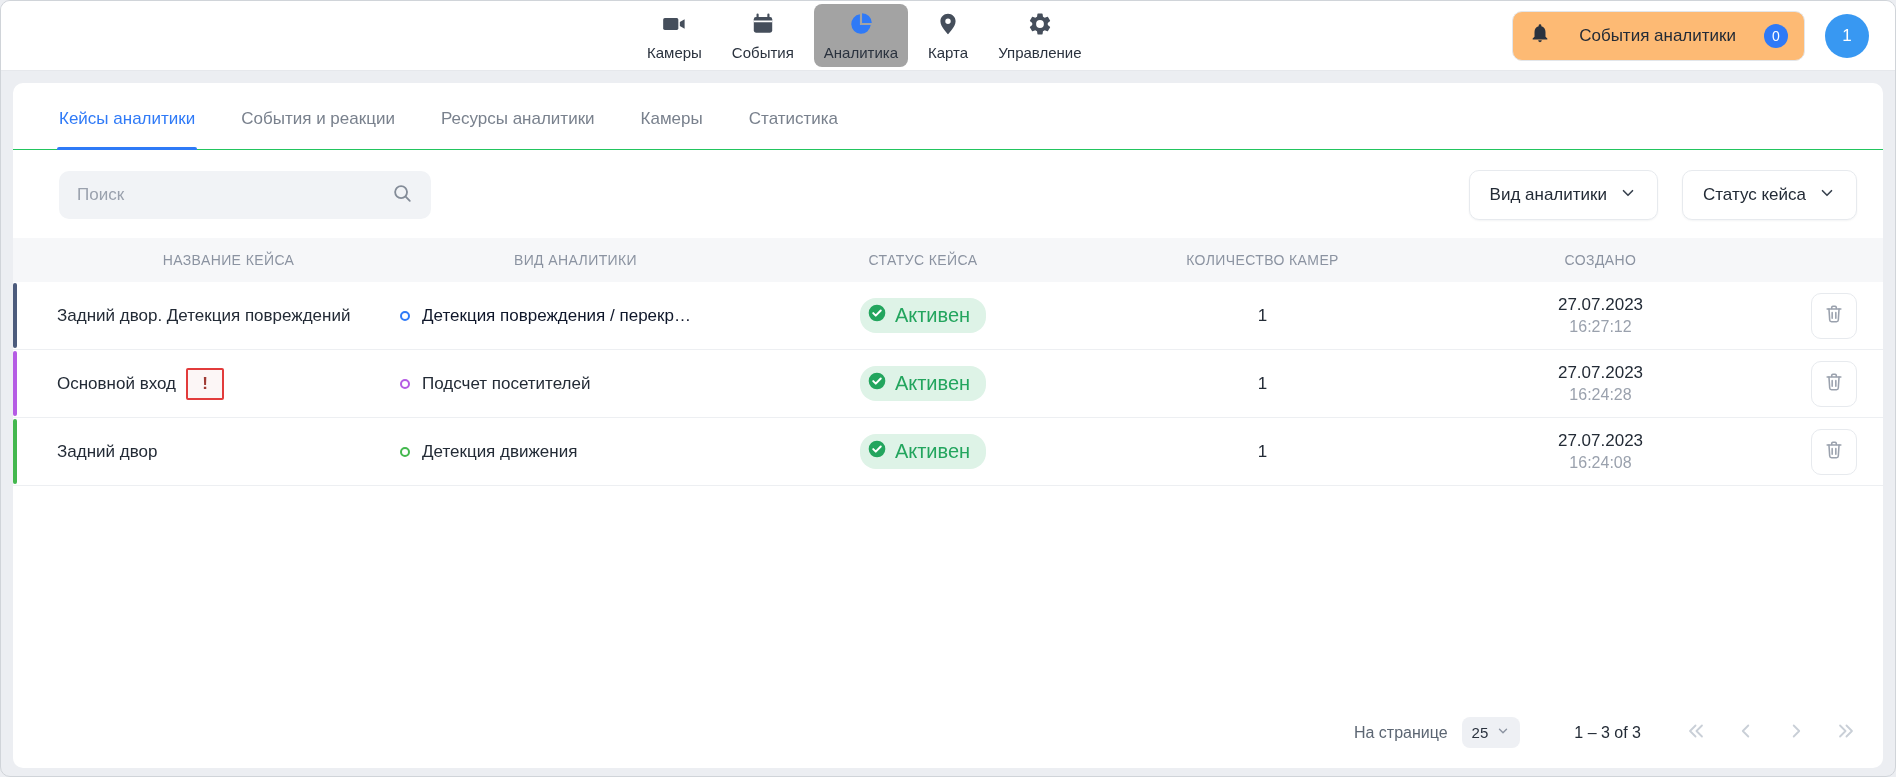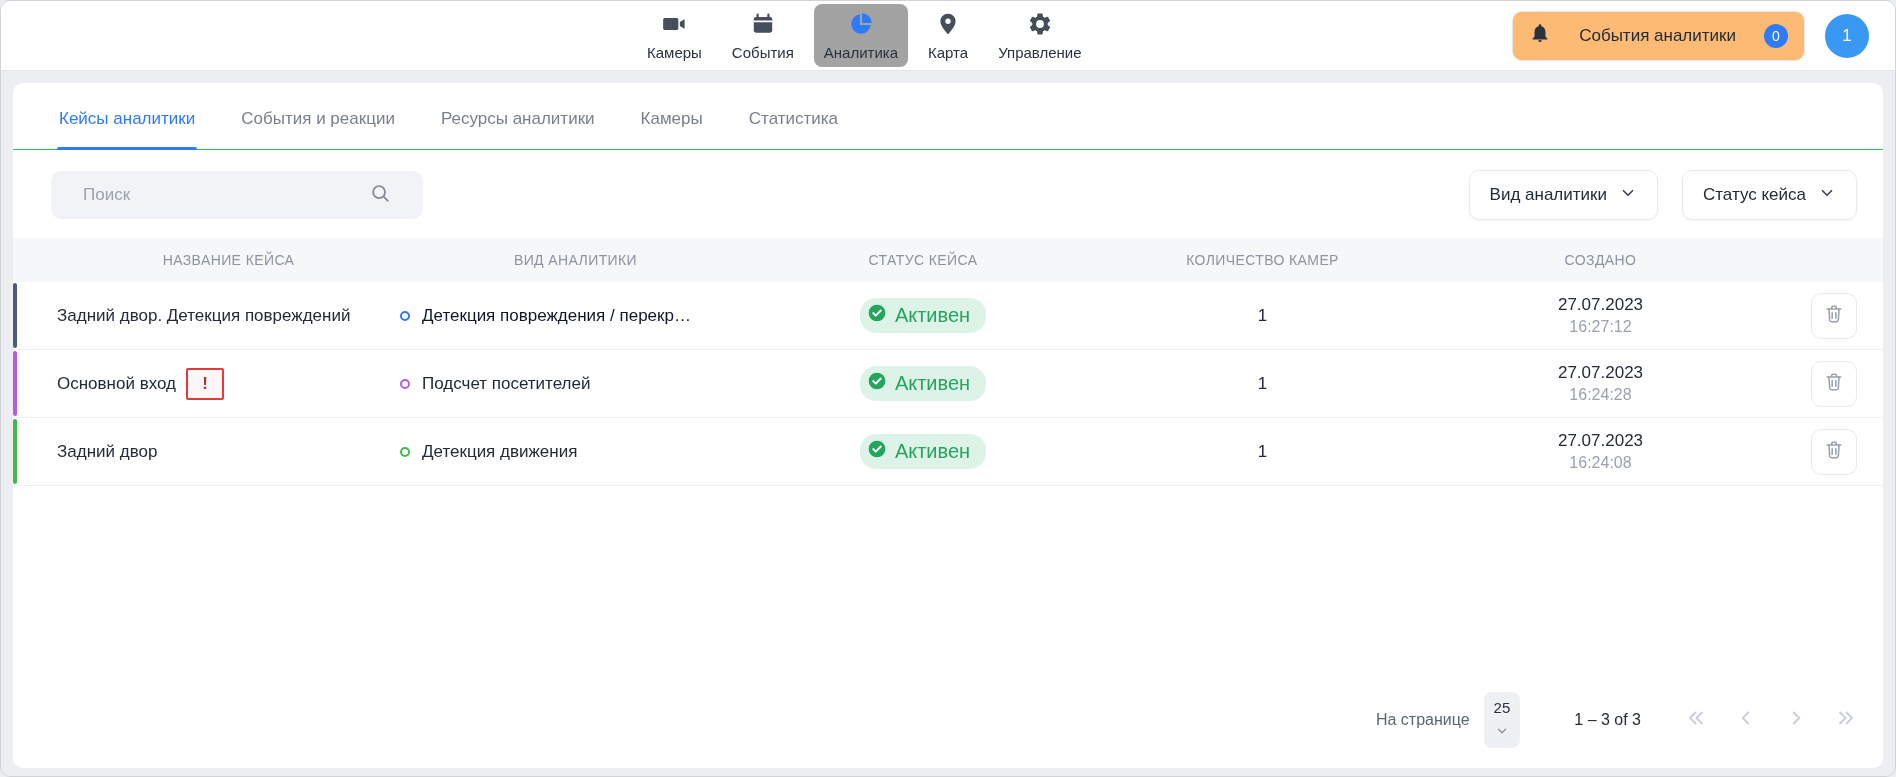--- a/index.html
+++ b/index.html
@@ -35,21 +35,21 @@
   .tabs { display:flex; gap:42px; padding:0 44px; border-bottom:1px solid #22c55e; flex-shrink:0; }
   .tab { padding:26px 2px 20px; font-size:17px; color:#79818d; cursor:pointer; position:relative; white-space:nowrap; }
   .tab.active { color:#2f7af7; }
   .tab.active::after { content:""; position:absolute; left:0; right:0; bottom:-1px; height:3px;
                        background:#2f7af7; border-radius:2px 2px 0 0; }
 
   .toolbar { display:flex; align-items:center; padding:20px 26px 18px 38px; gap:16px; flex-shrink:0; }
   .btn-add { background:#2f7af7; color:#fff; border:none; border-radius:8px; height:48px; padding:0 26px;
              font-size:17px; font-family:inherit; cursor:pointer; }
   .search { width:372px; height:48px; background:#f1f3f6; border-radius:10px; display:flex; align-items:center;
-            padding:0 32px; gap:10px; }
+            padding:0 18px; gap:10px;margin-left:8px; }
   .search input { flex:1; border:none; outline:none; background:transparent; font-size:17px; font-family:inherit; color:#232b36; }
   .search input::placeholder { color:#9aa1ad; }
   .search svg { width:22px; height:22px; color:#848c98; flex-shrink:0; }
   .toolbar-spacer { flex:1; }
   .filters { display:flex; gap:24px; }
   .filter-btn { display:flex; align-items:center; gap:12px; height:50px; padding:0 20px; background:#fff;
                 border:1px solid #e7eaee; box-shadow:0 1px 2px rgba(20,30,50,.05); border-radius:10px;
                 font-size:17px; color:#232b36; cursor:pointer; white-space:nowrap; }
   .filter-btn svg { width:18px; height:18px; color:#3a4350; }
 
@@ -76,21 +76,21 @@
   .trash-btn { width:46px; height:46px; border:1px solid #e7eaee; border-radius:10px; background:#fff;
                display:flex; align-items:center; justify-content:center; color:#9aa1ad; cursor:pointer; }
   .trash-btn svg { width:22px; height:22px; }
 
   .table-spacer { flex:1; }
 
   
   .pagination { display:flex; align-items:center; justify-content:flex-end; padding:16px 26px 20px; gap:14px; flex-shrink:0; }
   .pp-label { font-size:16px; color:#5c6673; }
   .pp-select { display:flex; align-items:center; gap:8px; background:#eef0f4; border-radius:8px;
-               padding:7px 10px; font-size:15px; color:#2a323e; cursor:pointer;flex-direction:column; }
+               padding:7px 10px; font-size:15px; color:#2a323e; cursor:pointer; }
   .pp-select svg { width:14px; height:14px; color:#8b93a1; }
   .range { font-size:16px; color:#232b36; margin-left:40px; margin-right:30px; }
   .pager { display:flex; align-items:center; gap:28px; color:#c9cfd7; }
   .pager svg { width:22px; height:22px; cursor:pointer; }
 </style>
 </head>
 <body>
 
 <div class="screen">
 

